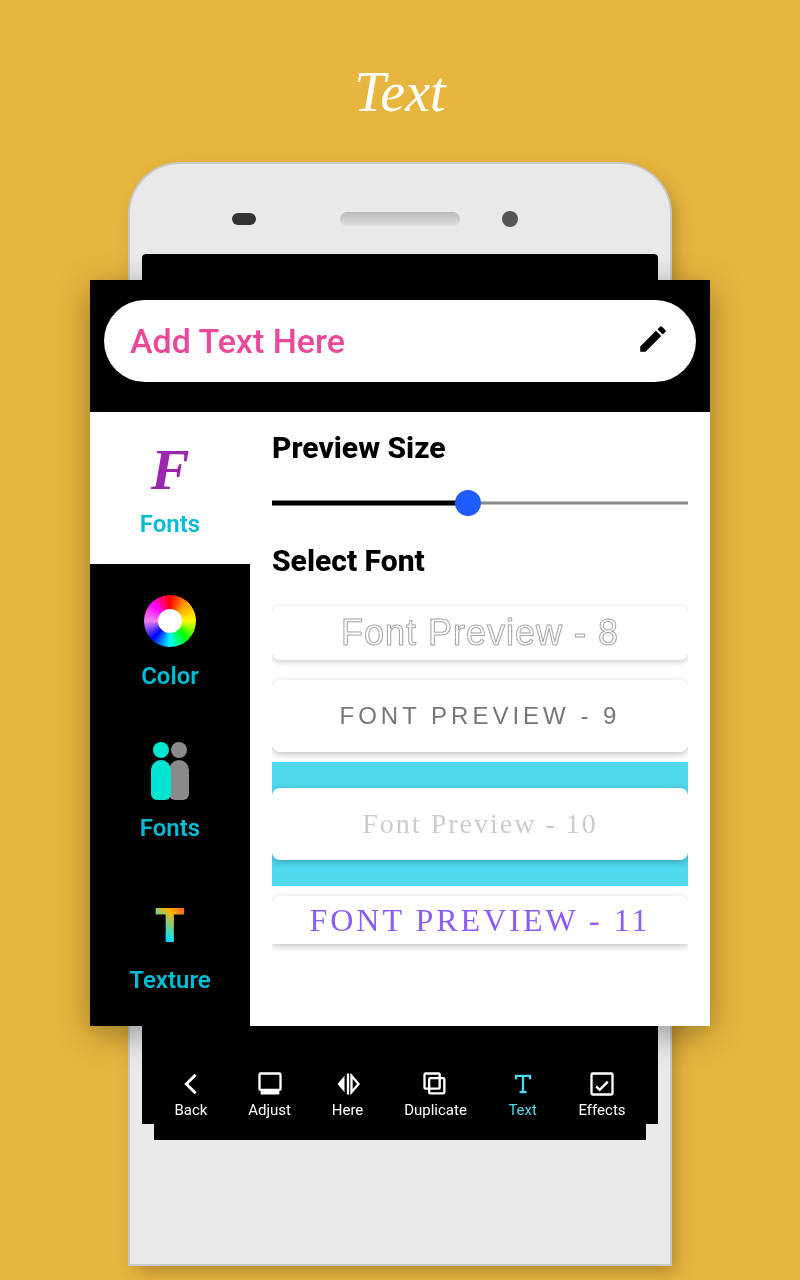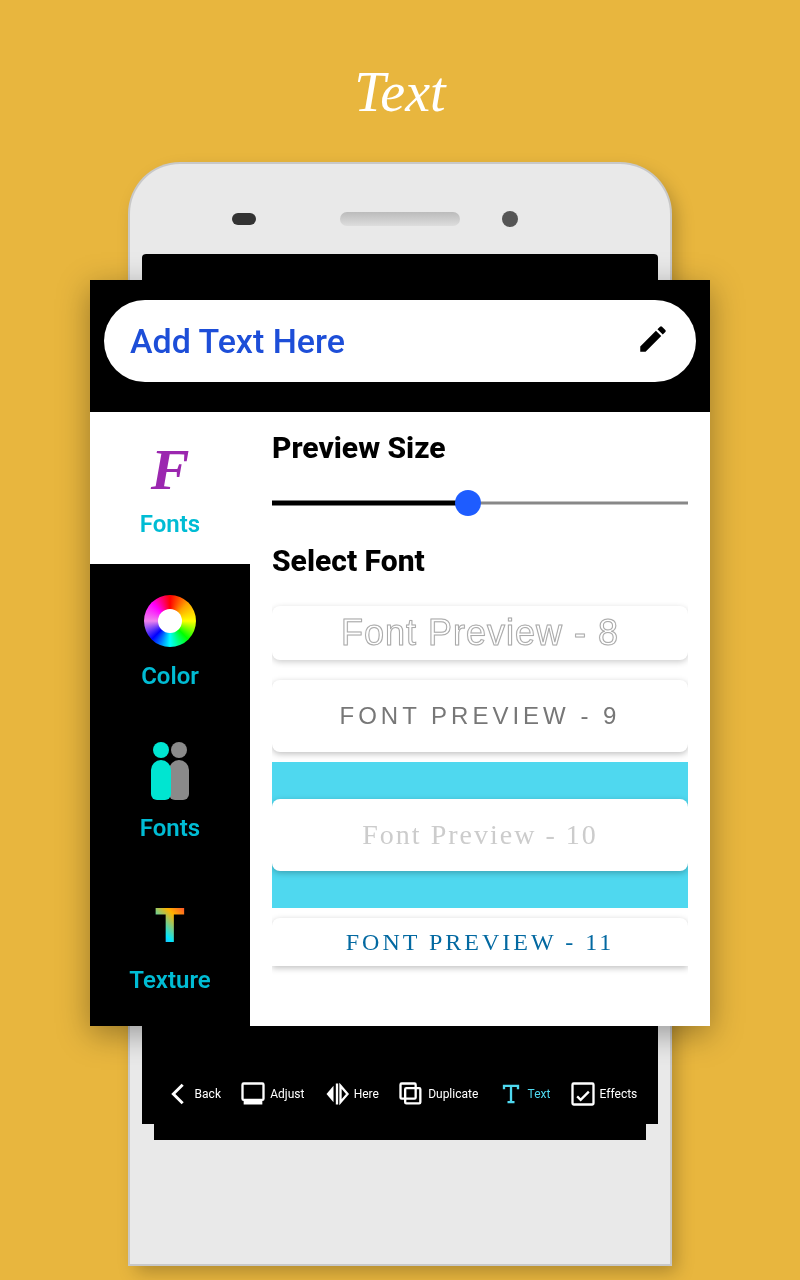--- a/index.html
+++ b/index.html
@@ -75,21 +75,21 @@
     background: #fff;
     height: 82px;
     border-radius: 42px;
     display: flex;
     align-items: center;
     padding: 0 26px;
   }
   .textbar-text {
     flex: 1;
     font-size: 34px;
-    color: #1d4ed8;
+    color: #ec4899;
     font-weight: 500;
   }
   .pencil-icon svg { width: 34px; height: 34px; }
 
   .editor {
     display: flex;
     background: #fff;
     height: 614px;
   }
   .sidebar {
@@ -162,56 +162,56 @@
     position: absolute; top: 50%; left: 0; width: 47%; height: 5px; background: #000;
     transform: translateY(-50%);
   }
   .thumb {
     position: absolute; top: 50%; left: 47%; width: 26px; height: 26px; background: #1e5cff;
     border-radius: 50%; transform: translate(-50%, -50%);
   }
 
   .font-list { flex: 1; overflow: hidden; display: flex; flex-direction: column; gap: 0; }
   .font-row-wrap { padding: 10px 0; }
-  .font-row-wrap.selected { background: #4fd8ef; padding: 37px 10px; margin: 0 -10px; }
+  .font-row-wrap.selected { background: #4fd8ef; padding: 26px 10px; margin: 0 -10px; }
   .font-row {
     background: #fff;
     height: 72px;
     border-radius: 8px;
     box-shadow: 0 2px 6px rgba(0,0,0,0.25);
     display: flex; align-items: center; justify-content: center;
     font-size: 36px;
     color: #888;
     letter-spacing: 1px;
   }
   .font-row.first { height: 54px; box-shadow: 0 2px 6px rgba(0,0,0,0.2); }
   .font-style-8 { font-family: "Arial Black", sans-serif; text-shadow: 0 0 1px #999; -webkit-text-stroke: 1px #aaa; color: #fff; }
   .font-style-9 { font-family: "Impact", "Arial Narrow", sans-serif; letter-spacing: 4px; color: #777; font-size: 24px; }
   .font-style-10 { font-family: Georgia, serif; color: #ccc; font-size: 28px; letter-spacing: 2px; }
-  .font-style-11 { font-family: "Brush Script MT", cursive; color: #0369a1; letter-spacing: 3px; font-size: 24px; }
+  .font-style-11 { font-family: "Brush Script MT", cursive; color: #8b5cf6; letter-spacing: 3px; font-size: 32px; }
   .font-row-wrap.last { padding-bottom: 0; }
   .font-row.cut { height: 48px; border-radius: 8px 8px 0 0; }
 
   
   .bottombar {
     position: absolute;
     left: 154px;
     right: 154px;
     top: 1048px;
     height: 92px;
     background: #000;
     display: flex;
     align-items: center;
     justify-content: space-around;
     z-index: 0;
   }
   .bb-item {
-    display: flex; align-items: center; gap: 2px;
+    display: flex; flex-direction: column; align-items: center; gap: 2px;
     color: #fff;
-    font-size: 12px;
+    font-size: 15px;
   }
   .bb-item.active { color: #4fd8ef; }
   .bb-icon { width: 30px; height: 30px; display: flex; align-items: center; justify-content: center; }
   .bb-icon svg { width: 28px; height: 28px; }
 
   .phone-below { height: 140px; background: #e9e9e9; }
 </style>
 </head>
 <body>
 

